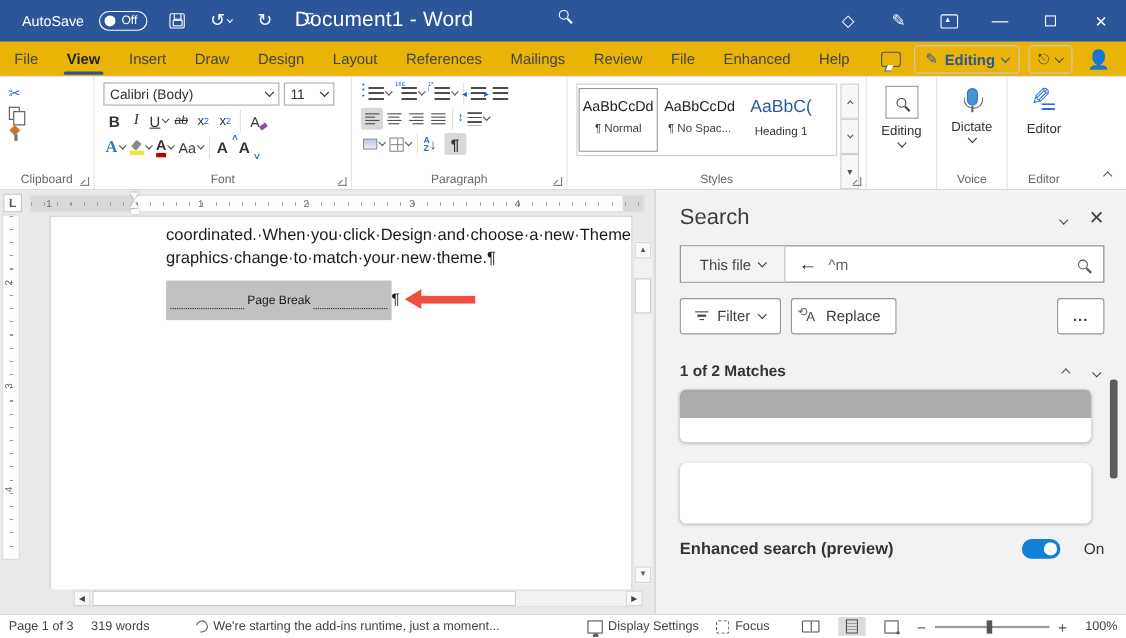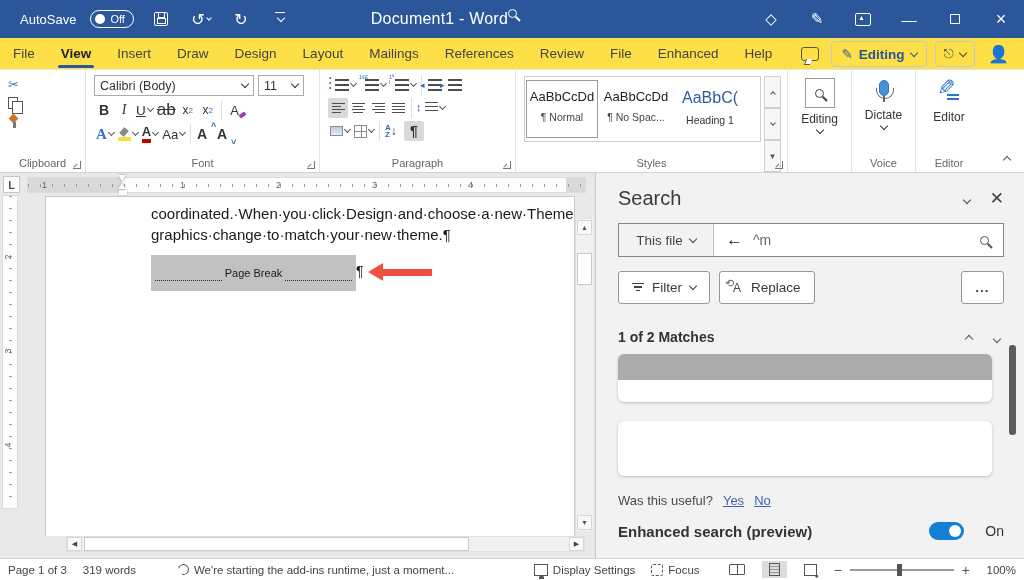--- a/index.html
+++ b/index.html
@@ -14,35 +14,35 @@
   .mag::after { content:''; position:absolute; width:6px; height:1.6px; background:currentColor; transform:rotate(45deg); right:-5px; bottom:-3px; }
 
   
   .titlebar { position:absolute; left:0; top:0; width:1024px; height:38px; background:#2b579a; color:#fff; display:flex; align-items:center; }
   .tb-left { display:flex; align-items:center; gap:14px; padding-left:20px; }
   .tb-autosave { font-size:13px; }
   .pill { display:flex; align-items:center; gap:5px; border:1px solid #fff; border-radius:10px; height:18px; padding:0 8px 0 4px; cursor:pointer; }
   .pill .dot { width:10px; height:10px; background:#fff; border-radius:50%; }
   .pill span { font-size:11px; }
   .tb-ic { display:flex; align-items:center; justify-content:center; width:26px; height:26px; font-size:16px; cursor:pointer; }
-  .tb-title { position:absolute; left:268px; width:240px; text-align:right; font-size:16px; letter-spacing:.2px; }
+  .tb-title { position:absolute; left:268px; width:240px; text-align:left; font-size:19px; letter-spacing:.2px; }
   .tb-search { position:absolute; left:508px; top:6px; color:#fff; }
   .tb-right { position:absolute; right:0; top:0; height:38px; display:flex; align-items:center; }
   .tb-right .tb-ic { width:46px; height:38px; font-size:15px; }
   .maxbox { width:10px; height:10px; border:1.3px solid #fff; }
   .floppy { width:14px; height:14px; border:1.5px solid #fff; border-radius:2px; position:relative; }
   .floppy::before { content:''; position:absolute; left:3px; top:0; width:5px; height:4px; border:1px solid #fff; border-top:none; }
   .floppy::after { content:''; position:absolute; left:2px; bottom:1px; width:7px; height:4px; border:1px solid #fff; }
   .ribopt { width:16px; height:13px; border:1.4px solid #fff; border-radius:2px; position:relative; }
   .ribopt::after { content:'▴'; position:absolute; left:3.5px; top:-1px; font-size:8px; color:#fff; }
   .qat { position:relative; }
   .qat::before { content:''; position:absolute; top:6px; left:7px; width:10px; height:1.4px; background:#fff; }
 
   
-  .tabrow { position:absolute; left:0; top:38px; width:1024px; height:32px; background:#fde047; display:flex; align-items:center; border-bottom:1px solid #e5e5e5; }
+  .tabrow { position:absolute; left:0; top:38px; width:1024px; height:32px; background:#eab308; display:flex; align-items:center; border-bottom:1px solid #e5e5e5; }
   .tab { padding:0 13px; font-size:13.5px; color:#444; height:32px; display:flex; align-items:center; cursor:pointer; position:relative; }
   .tab.active { font-weight:bold; color:#222; }
   .tab.active::after { content:''; position:absolute; left:10px; right:10px; bottom:2px; height:3px; background:#2b579a; border-radius:2px; }
   .tr-right { position:absolute; right:8px; top:0; height:32px; display:flex; align-items:center; gap:8px; }
   .comment-ic { width:18px; height:14px; border:1.5px solid #555; border-radius:3px; position:relative; }
   .comment-ic::after { content:''; position:absolute; left:3px; bottom:-5px; width:5px; height:5px; border-left:1.5px solid #555; border-bottom:1.5px solid #555; transform:skewX(-20deg); background:#fff; }
   .editing-btn { display:flex; align-items:center; gap:6px; border:1px solid #c9c9c9; border-radius:4px; height:26px; padding:0 9px; color:#2b579a; font-weight:bold; font-size:13.5px; cursor:pointer; }
   .share-btn { display:flex; align-items:center; gap:6px; border:1px solid #c9c9c9; border-radius:4px; height:26px; padding:0 8px; color:#444; cursor:pointer; }
   .person-ic { font-size:17px; color:#333; padding:0 6px; cursor:pointer; }
 
@@ -74,21 +74,21 @@
   .fp-ic::after { content:''; position:absolute; left:5px; top:7px; width:3px; height:6px; background:#777; }
 
   
   .g-font { width:234px; padding:5px 6px 0 8px; }
   .cmb { display:flex; align-items:center; justify-content:space-between; border:1px solid #ababab; background:#fff; height:21px; padding:0 5px; font-size:12.5px; color:#333; cursor:pointer; }
   .fgrow1 { display:flex; gap:4px; }
   .fgrow { display:flex; align-items:center; margin-top:4px; }
   .b-bold { font-weight:bold; font-size:14px; }
   .b-italic { font-family:"Liberation Serif",serif; font-style:italic; font-size:14px; }
   .b-underline { text-decoration:underline; font-size:13.5px; }
-  .b-strike { text-decoration:line-through; font-size:17px; }
+  .b-strike { text-decoration:line-through; font-size:11px;font-style:italic; }
   .subsup { font-size:12px; }
   .subsup small { font-size:8px; color:#2b6cb8; }
   .b-clear { position:relative; font-size:13px; }
   .b-clear::after { content:''; position:absolute; right:-1px; bottom:3px; width:7px; height:4px; background:#9546ad; transform:rotate(-35deg); border-radius:1px; }
   .a-effects { color:#2e74c9; font-weight:bold; font-size:15px; font-family:"Liberation Serif",serif; }
   .hl-ic { width:13px; height:13px; position:relative; }
   .hl-ic::before { content:''; position:absolute; left:3px; top:0; width:6px; height:8px; background:#8a8a8a; transform:rotate(40deg); border-radius:1px; }
   .hl-ic::after { content:''; position:absolute; left:0; bottom:0; width:13px; height:4px; background:#f3e23a; }
   .fc-ic { font-size:13px; font-weight:bold; border-bottom:4px solid #c00000; line-height:1.05; }
   .az-ic { position:relative; padding-right:7px; font-size:12px; font-weight:bold; }
@@ -274,22 +274,22 @@
     </div>
   </div>
 
   <div class="tabrow">
     <span class="tab">File</span>
     <span class="tab active">View</span>
     <span class="tab">Insert</span>
     <span class="tab">Draw</span>
     <span class="tab">Design</span>
     <span class="tab">Layout</span>
+    <span class="tab">References</span>
     <span class="tab">Mailings</span>
-    <span class="tab">References</span>
     <span class="tab">Review</span>
     <span class="tab">File</span>
     <span class="tab">Enhanced</span>
     <span class="tab">Help</span>
     <div class="tr-right">
       <span class="tb-ic" style="color:#555;">
           <span class="comment-ic"></span>
         </span>
       <span class="editing-btn">✎ <span>Editing</span> <span class="cv"></span></span>
       <span class="share-btn">⎋ <span class="cv"></span></span>
@@ -606,25 +606,20 @@
         <span><span class="cv"></span></span>
       </span>
     </div>
 
     <div class="sp-card card1">
       <div class="band"></div>
     </div>
     <div class="sp-card card2"></div>
     <span class="sp-scrollthumb"></span>
 
-    <div class="sp-useful">
-      <span>Was this useful?</span>
-      <a>Yes</a>
-      <a>No</a>
-    </div>
 
     <div class="sp-enhanced">
       <span class="elabel">Enhanced search (preview)</span>
       <span class="toggle">
           <span class="knob"></span>
         </span>
       <span class="on-label">On</span>
     </div>
   </div>
 

